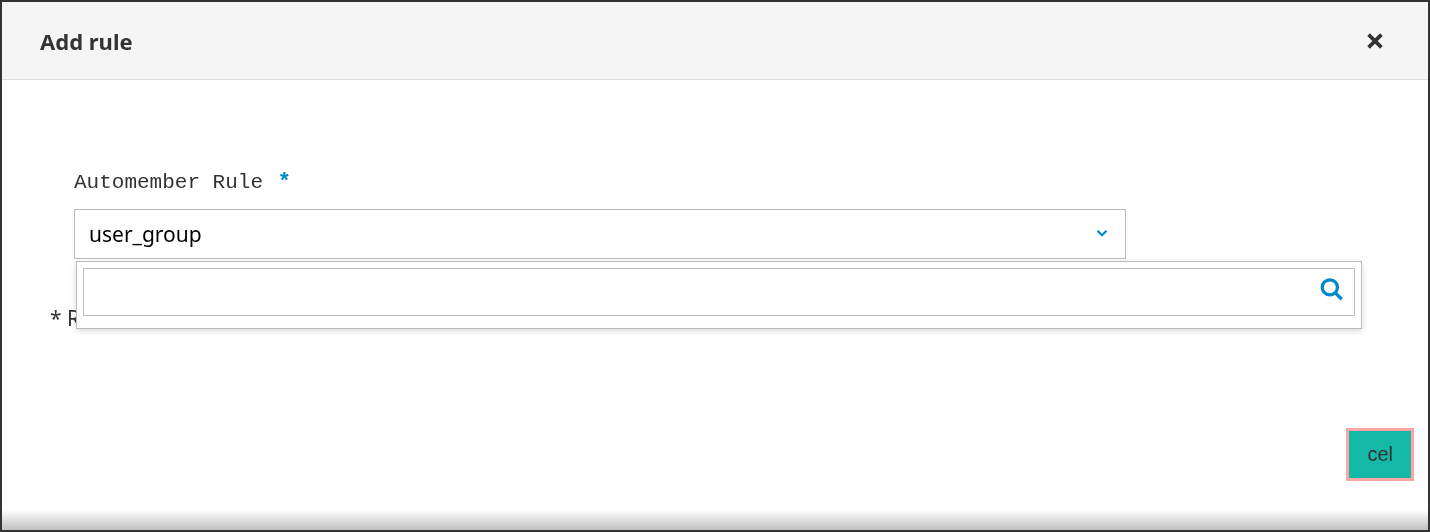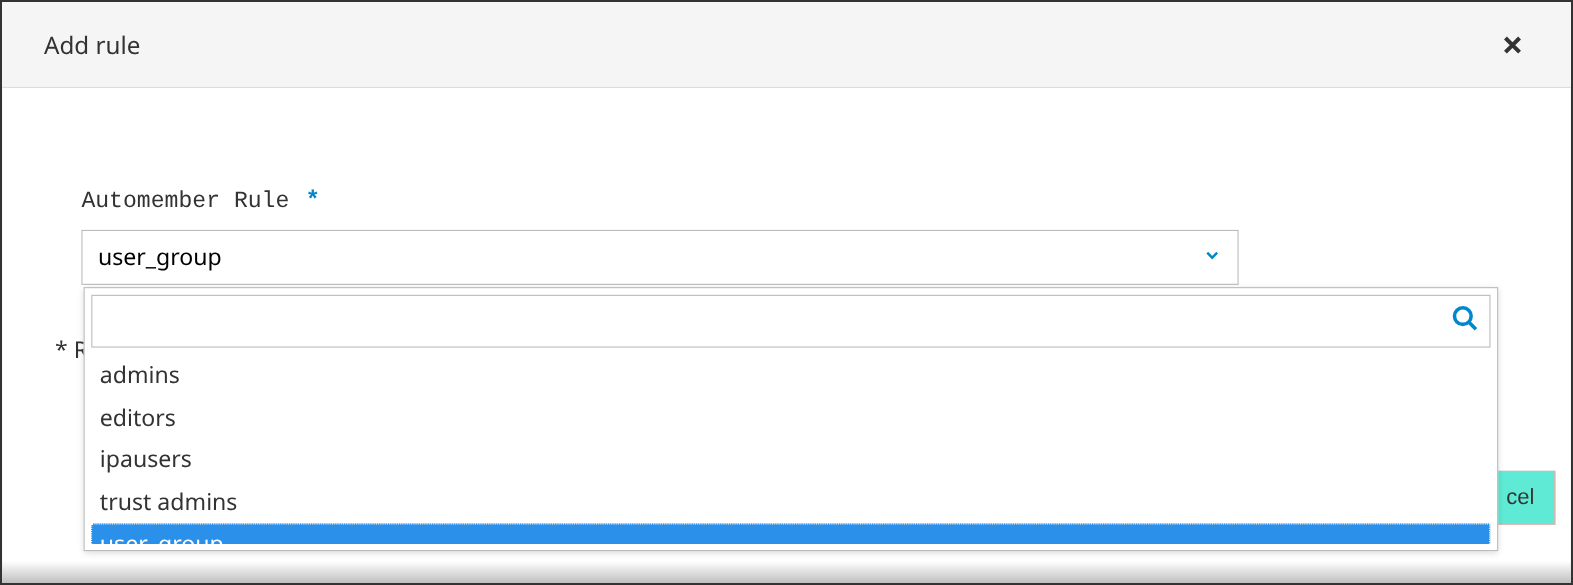--- a/index.html
+++ b/index.html
@@ -26,21 +26,21 @@
       background: #f5f5f5;
       border-bottom: 1px solid #ddd;
       padding: 16px 38px;
       display: flex;
       justify-content: space-between;
       align-items: center;
       height: 78px;
     }
     .modal-title {
       font-size: 22px;
-      font-weight: 400;
+      font-weight: 700;
       color: #333;
     }
     .close-btn {
       font-size: 30px;
       font-weight: 900;
       color: #333;
       cursor: pointer;
       line-height: 1;
       padding: 0 4px;
     }
@@ -144,22 +144,22 @@
       position: absolute;
       left: 48px;
       top: 302px;
       font-size: 21px;
       color: #333;
     }
     .cancel-btn-peek {
       position: absolute;
       right: 14px;
       top: 426px;
-      border: 1px solid #fca5a5;
-      background: #5eead4;
+      border: 3px solid #fca5a5;
+      background: #14b8a6;
       padding: 12px 18px;
       font-size: 20px;
       color: #333;
       cursor: pointer;
       z-index: 0;
     }
     .bottom-shadow {
       position: absolute;
       bottom: 0;
       left: 0;
@@ -205,25 +205,18 @@
       <div class="combobox-dropdown">
         <div class="search-row">
           <input type="text" class="search-input" value="" style="">
           <span class="search-icon">
             <svg width="26" height="26" viewBox="0 0 24 24" fill="none" stroke="currentColor" stroke-width="3">
               <circle cx="10" cy="10" r="7"></circle>
               <line x1="21" y1="21" x2="15" y2="15"></line>
             </svg>
           </span>
         </div>
-        <ul class="options-list">
-          <li class="option-item">admins</li>
-          <li class="option-item">editors</li>
-          <li class="option-item">ipausers</li>
-          <li class="option-item">trust admins</li>
-          <li class="option-item selected">user_group</li>
-        </ul>
       </div>
     </div>
   </div>
 
   <div class="bottom-shadow"></div>
 </div>
 
 </body></html>

